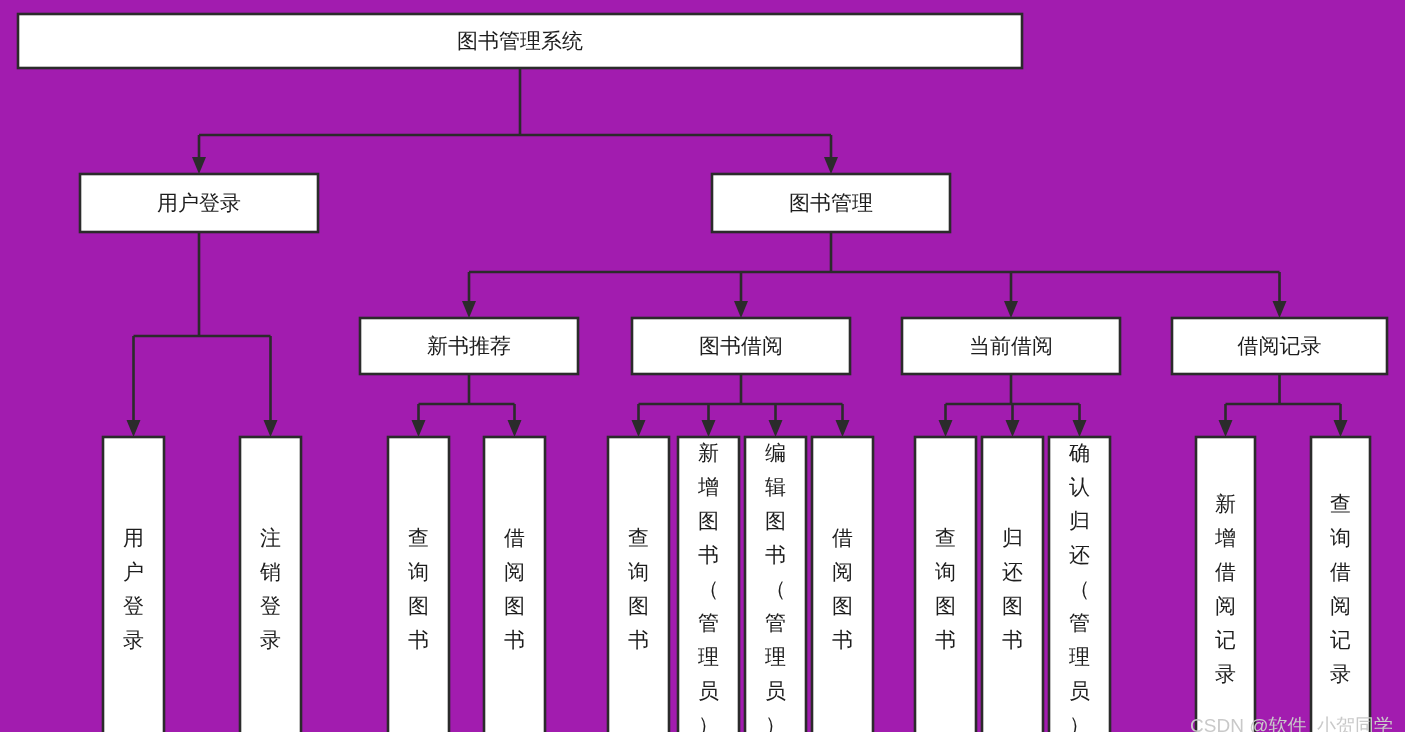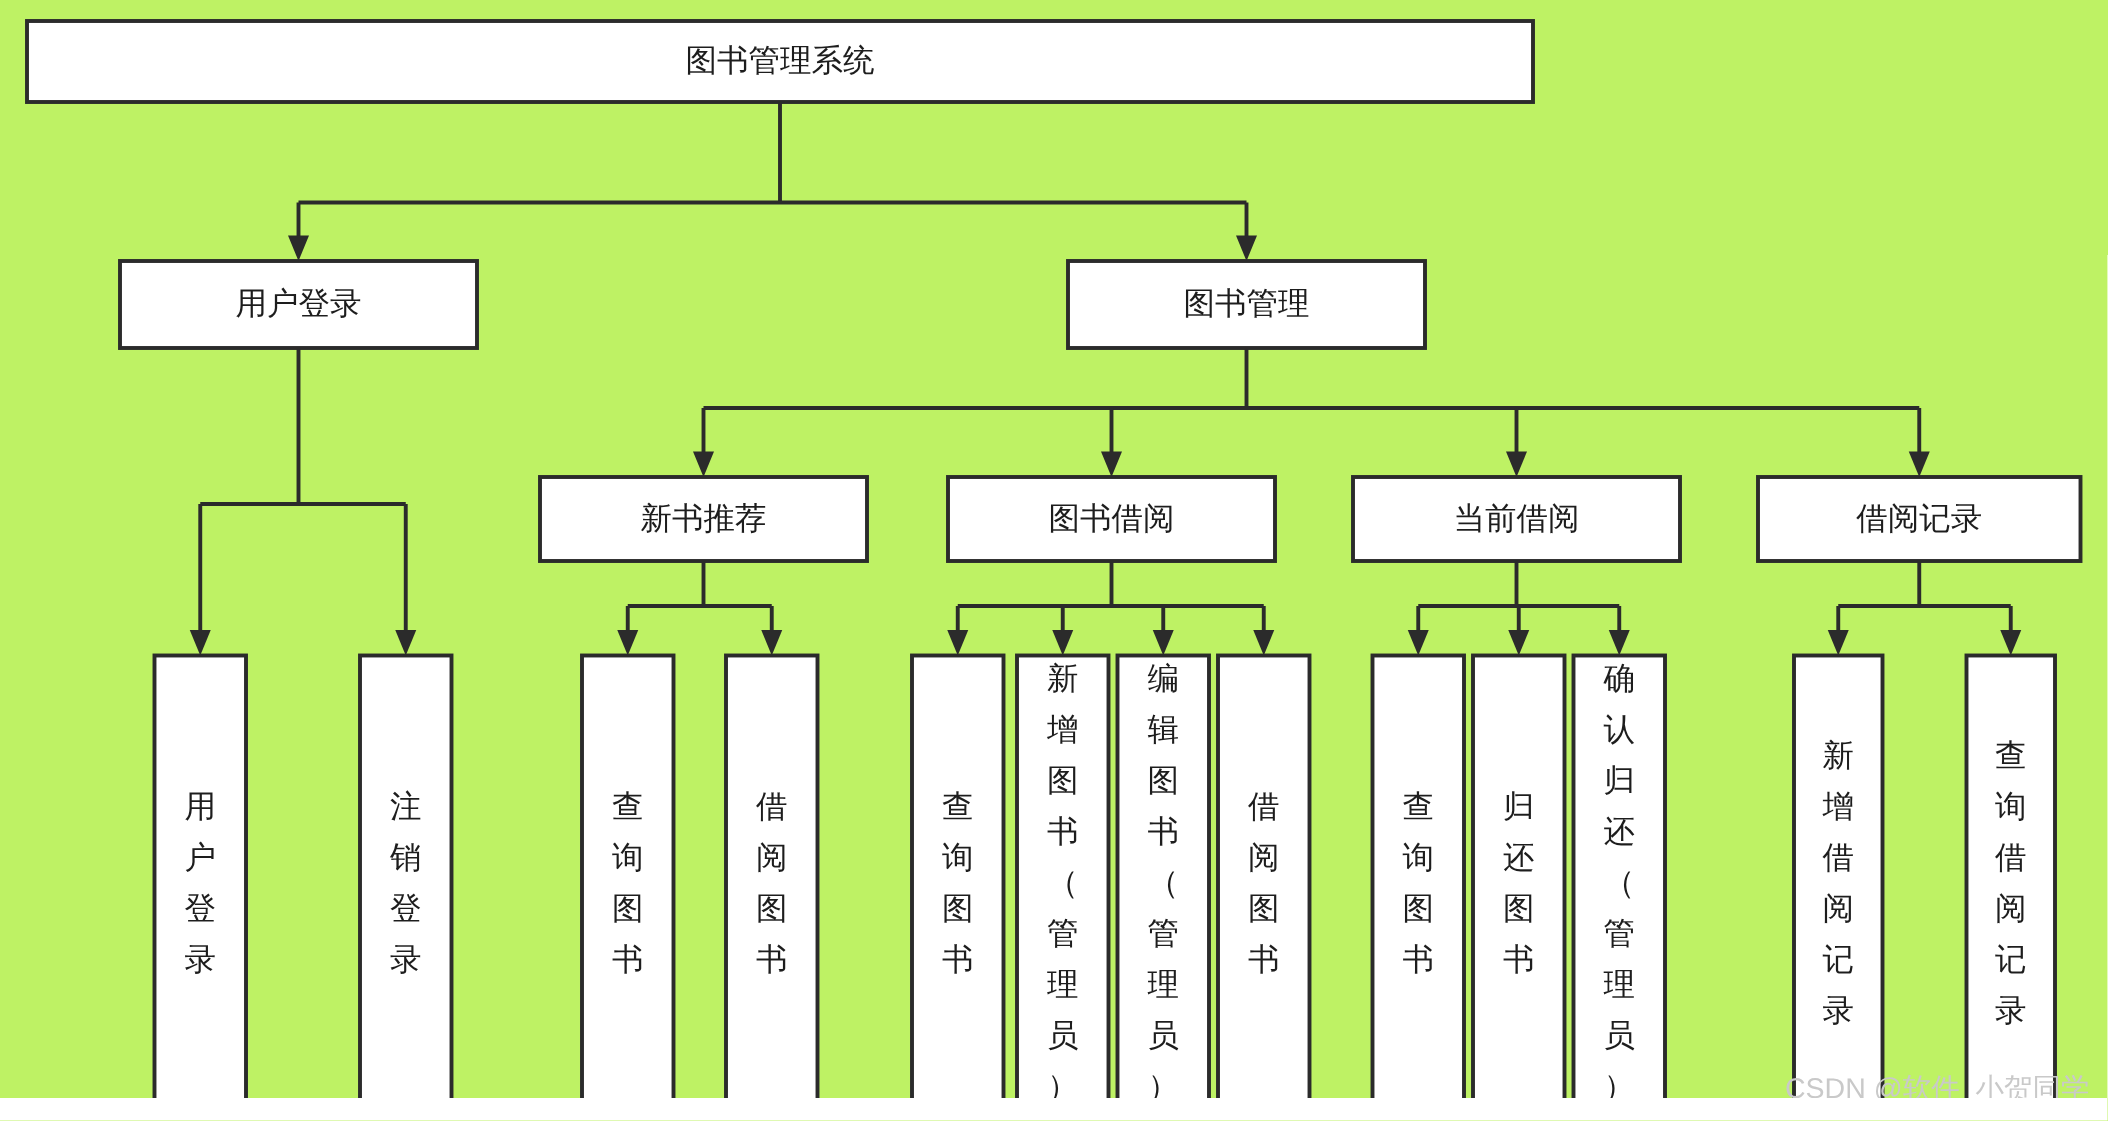--- a/index.html
+++ b/index.html
@@ -8,21 +8,21 @@
     padding: 0;
     background: #ffffff;
   }
   body {
     font-family: "Liberation Sans", "DejaVu Sans", sans-serif;
   }
   #diagram-root {
     position: relative;
     width: 1405px;
     height: 732px;
-    background: #bef264;
+    background: #a21caf;
     overflow: hidden;
   }
   svg.diagram-canvas {
     position: absolute;
     top: 0;
     left: 0;
     width: 1405px;
     height: 747px;
     display: block;
   }

